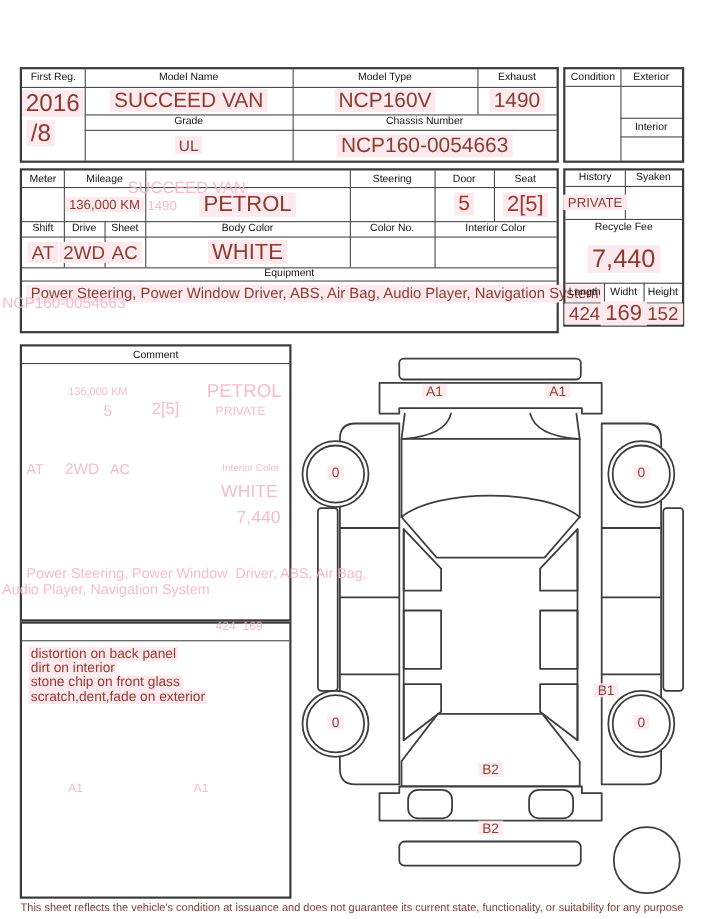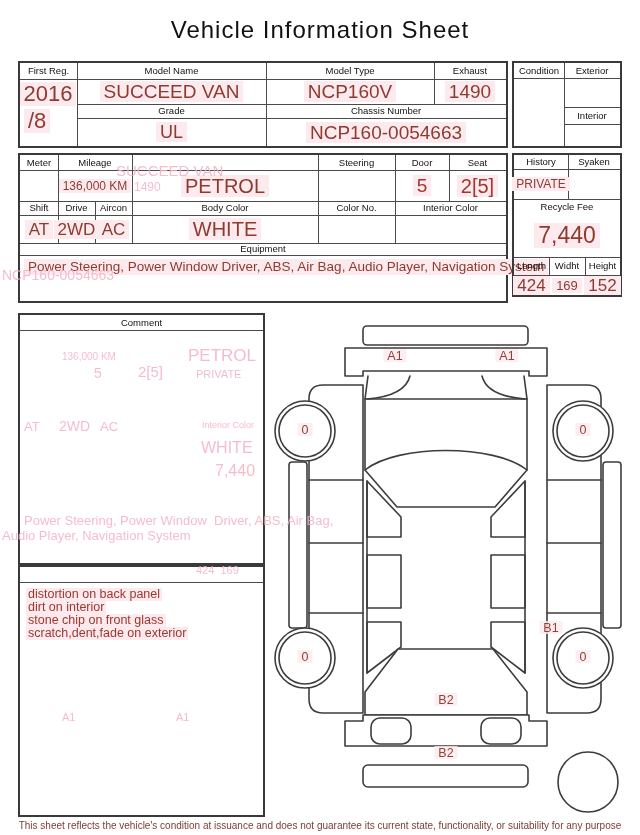--- a/index.html
+++ b/index.html
@@ -21,21 +21,20 @@
              display:table;padding:0 2px;margin:0 0 0 6px;}
   .footer{position:absolute;top:820px;left:0;width:640px;text-align:center;
           font-size:10px;color:#7c4037;}
   svg text{font-family:"Liberation Sans", sans-serif;}
 </style>
 </head>
 <body>
 
 <div class="sheet">
 
-  <div class="title">Vehicle Information Sheet</div>
 
   <div class="box" style="left:18px;top:61px;width:490px;height:87px">
     <div class="vlc" style="left:57px;top:0;height:83px"></div>
     <div class="vlc" style="left:246px;top:0;height:83px"></div>
     <div class="vlc" style="left:414px;top:0;height:41px"></div>
     <div class="hl" style="left:0;top:16px;width:486px"></div>
     <div class="hl" style="left:57px;top:41px;width:429px"></div>
     <div class="hl" style="left:57px;top:55px;width:429px"></div>
 
     <div class="h" style="left:0;top:0;width:57px;height:16px">First Reg.</div>
@@ -55,21 +54,21 @@
     <div class="v" style="left:246px;top:16px;width:168px;height:25px;font-size:19px">
         <span>NCP160V</span>
       </div>
 
     <div class="h" style="left:414px;top:0;width:72px;height:16px">Exhaust</div>
     <div class="v" style="left:414px;top:16px;width:72px;height:25px;font-size:19px">
         <span>1490</span>
       </div>
 
     <div class="h" style="left:57px;top:41px;width:189px;height:14px">Grade</div>
-    <div class="v" style="left:57px;top:55px;width:189px;height:28px;font-size:18px">
+    <div class="v" style="left:57px;top:55px;width:189px;height:28px;font-size:14px">
         <span>UL</span>
       </div>
 
     <div class="h" style="left:246px;top:41px;width:240px;height:14px">Chassis Number</div>
     <div class="v" style="left:246px;top:55px;width:240px;height:28px;font-size:19px">
         <span>NCP160-0054663</span>
       </div>
   </div>
 
   <div class="box" style="left:512px;top:61px;width:110px;height:87px">
@@ -116,21 +115,21 @@
       </div>
     <div class="v" style="left:375px;top:15px;width:54px;height:31px;font-size:19px;color:#a5362a">
         <span>5</span>
       </div>
     <div class="v" style="left:429px;top:15px;width:57px;height:31px;font-size:20px;color:#a5362a">
         <span>2[5]</span>
       </div>
 
     <div class="h" style="left:0;top:46px;width:38px;height:14px">Shift</div>
     <div class="h" style="left:38px;top:46px;width:37px;height:14px">Drive</div>
-    <div class="h" style="left:75px;top:46px;width:37px;height:14px">Aircon</div>
+    <div class="h" style="left:75px;top:46px;width:37px;height:14px">Sheet</div>
     <div class="h" style="left:112px;top:46px;width:186px;height:14px">Body Color</div>
     <div class="h" style="left:298px;top:46px;width:77px;height:14px">Color No.</div>
     <div class="h" style="left:375px;top:46px;width:111px;height:14px">Interior Color</div>
 
     <div class="v" style="left:0;top:60px;width:38px;height:28px;font-size:17px">
         <span>AT</span>
       </div>
     <div class="v" style="left:38px;top:60px;width:37px;height:28px;font-size:17px">
         <span>2WD</span>
       </div>
@@ -166,21 +165,21 @@
     <div class="v" style="left:0;top:59px;width:106px;height:43px;font-size:23px">
         <span>7,440</span>
       </div>
 
     <div class="h" style="left:0;top:102px;width:35px;height:18px">Length</div>
     <div class="h" style="left:35px;top:102px;width:36px;height:18px">Widht</div>
     <div class="h" style="left:71px;top:102px;width:35px;height:18px">Height</div>
     <div class="v" style="left:0;top:120px;width:35px;height:20px;font-size:17px">
         <span>424</span>
       </div>
-    <div class="v" style="left:35px;top:120px;width:36px;height:20px;font-size:13px">
+    <div class="v" style="left:35px;top:120px;width:36px;height:20px;font-size:20px">
         <span>169</span>
       </div>
     <div class="v" style="left:71px;top:120px;width:35px;height:20px;font-size:17px">
         <span>152</span>
       </div>
   </div>
 
   <div class="box" style="left:18px;top:313px;width:247px;height:252px">
     <div class="h" style="left:0;top:0;width:243px;height:15px">Comment</div>
     <div class="hl" style="left:0;top:15px;width:243px"></div>

